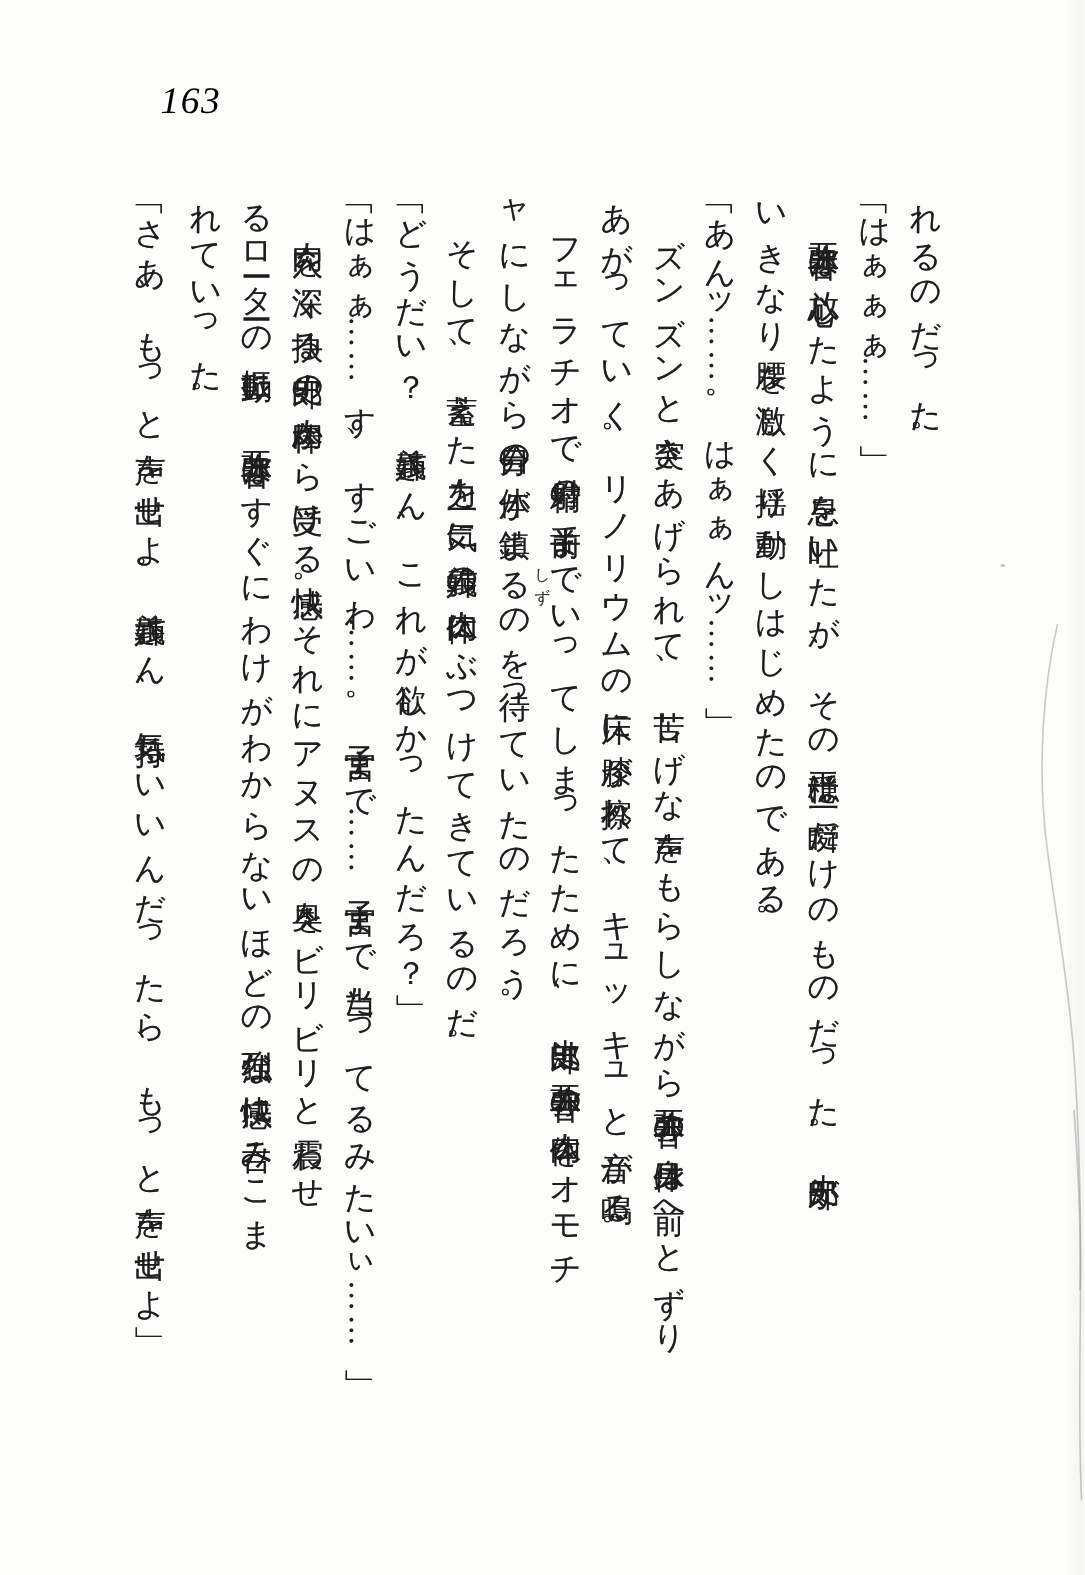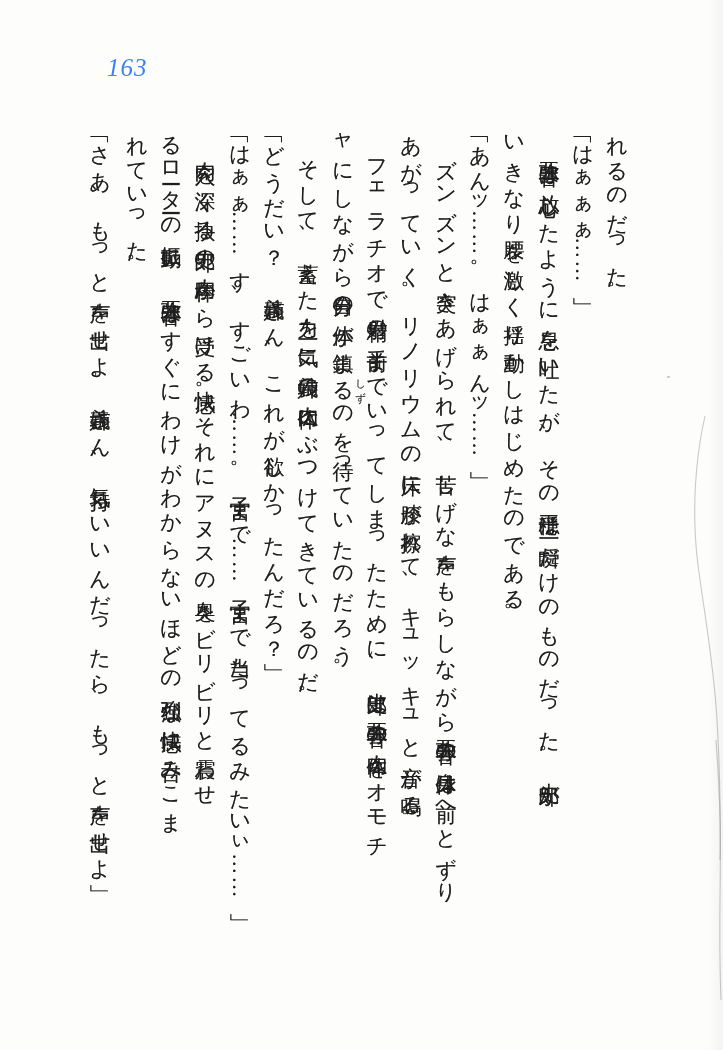--- a/index.html
+++ b/index.html
@@ -4,21 +4,21 @@
 <style>
   html,body{margin:0;padding:0;}
   body{width:723px;height:1050px;overflow:hidden;background:#ffffff;}
   .page{
     position:relative;width:723px;height:1050px;
     background:#fdfdfc;overflow:hidden;
     font-family:"Liberation Serif","DejaVu Serif",serif;
   }
   .pagenum{
     position:absolute;left:107px;top:54px;
-    font-style:italic;font-size:25px;letter-spacing:1px;color:#3b82f6;
+    font-style:italic;font-size:25px;letter-spacing:1px;color:#000000;
   }
   .textblock{position:absolute;left:0;top:0;width:723px;height:1050px;}
   .col{
     position:absolute;
     writing-mode:vertical-rl;
     text-orientation:mixed;
     font-size:21px;
     letter-spacing:2.2px;
     line-height:34px;
     width:34px;

